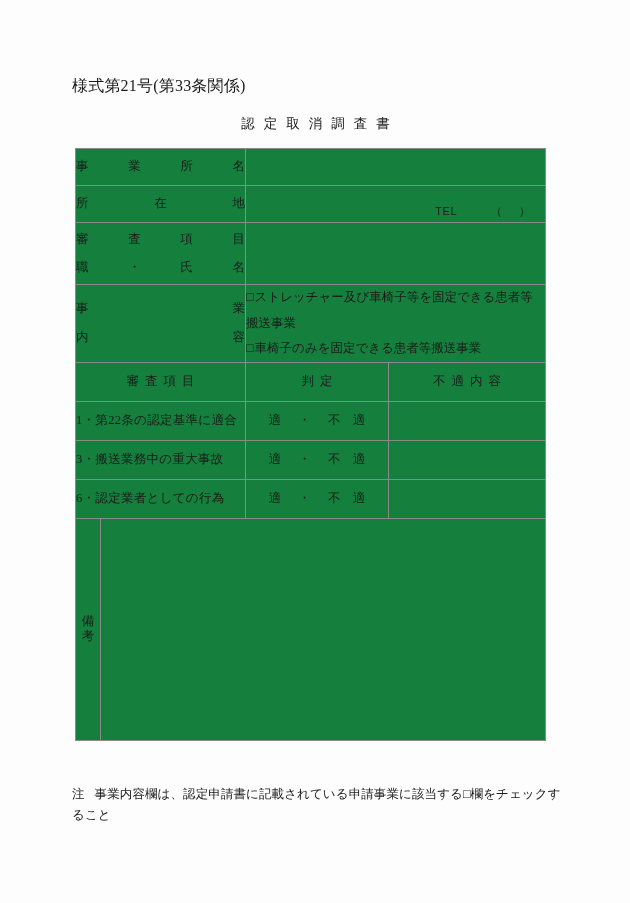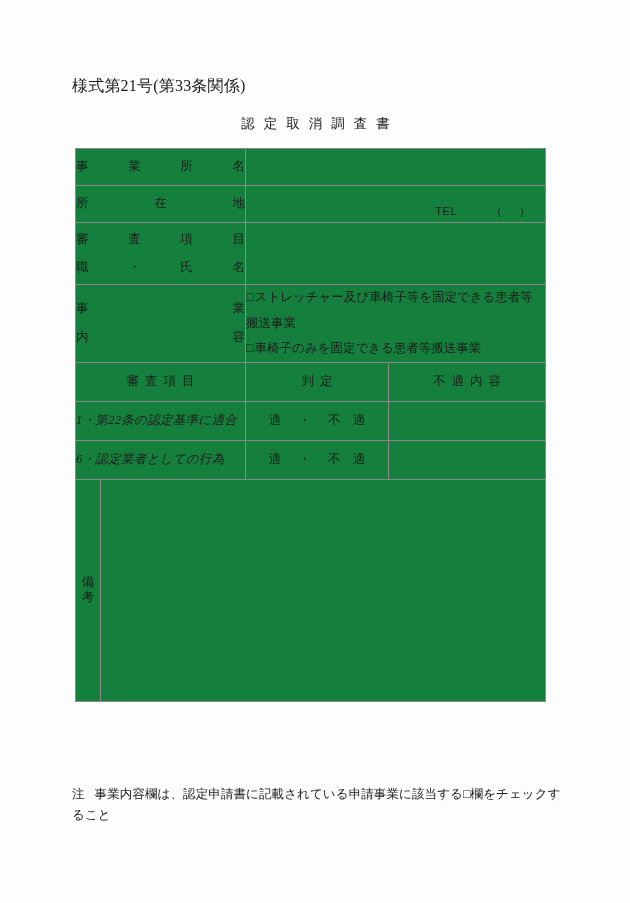--- a/index.html
+++ b/index.html
@@ -110,21 +110,20 @@
     height: 38px;
     text-align: center;
     letter-spacing: 6px;
     text-indent: 6px;
   }
   .rv-row { height: 39px; }
   .rv-item {
     padding: 0 6px 0 9px;
     letter-spacing: 0.3px;
     white-space: nowrap;
-    font-style: italic;
   }
   .rv-judge {
     text-align: center;
     letter-spacing: 0.3px;
     white-space: nowrap;
   }
   .rv-judge .sp { display: inline-block; width: 17px; }
 
   
   .rm-row { height: 222px; }
@@ -208,20 +207,25 @@
       <td class="rv-head">不適内容</td>
     </tr>
 
     <tr class="rv-row">
       <td class="rv-item" colspan="3">1・第22条の認定基準に適合</td>
       <td class="rv-judge"><span>適</span><span class="sp"></span><span>・</span><span class="sp"></span><span>不</span><span class="sp" style="width:12px"></span><span>適</span></td>
       <td class="value-cell"></td>
     </tr>
 
 
+    <tr class="rv-row">
+      <td class="rv-item" colspan="3">3・搬送業務中の重大事故</td>
+      <td class="rv-judge"><span>適</span><span class="sp"></span><span>・</span><span class="sp"></span><span>不</span><span class="sp" style="width:12px"></span><span>適</span></td>
+      <td class="value-cell"></td>
+    </tr>
 
     <tr class="rv-row">
       <td class="rv-item" colspan="3">6・認定業者としての行為</td>
       <td class="rv-judge"><span>適</span><span class="sp"></span><span>・</span><span class="sp"></span><span>不</span><span class="sp" style="width:12px"></span><span>適</span></td>
       <td class="value-cell"></td>
     </tr>
 
     <tr class="rm-row">
       <td class="rm-label">
         <span class="vert">備</span><br>

